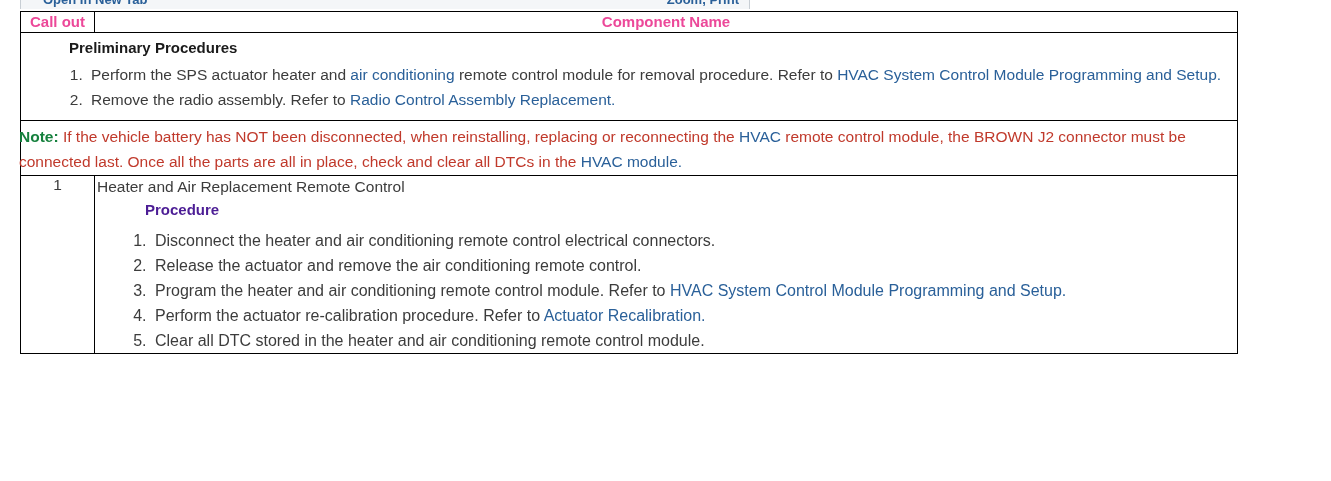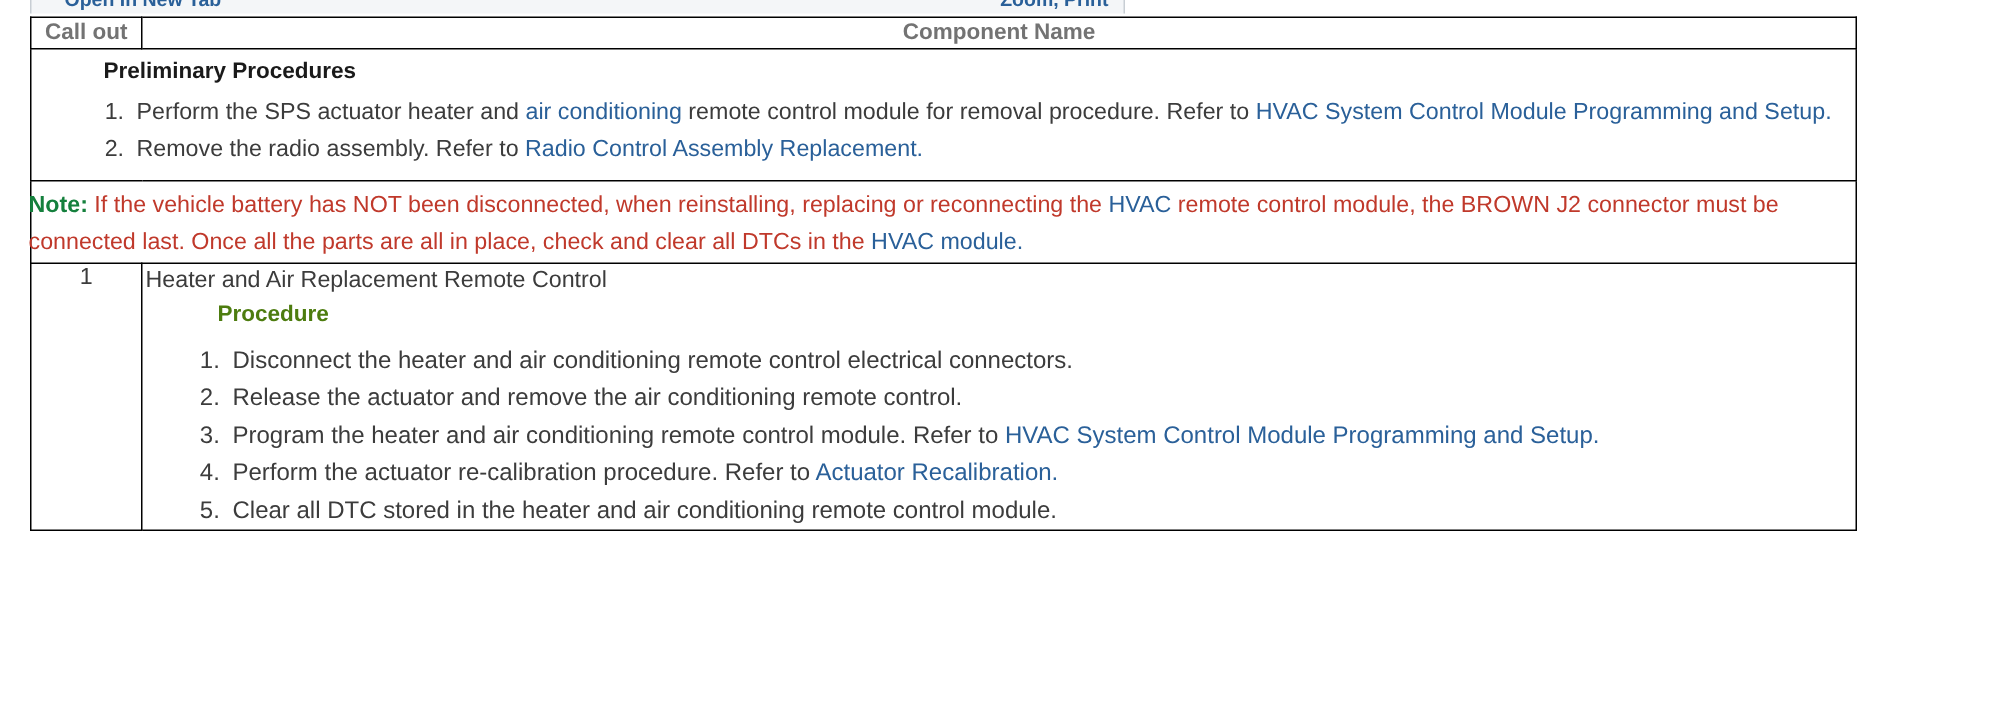--- a/index.html
+++ b/index.html
@@ -55,21 +55,21 @@
     padding: 0;
   }
 
   .col-callout { width: 74px; }
 
   
   .hdr-cell {
     height: 20px;
     font-size: 15px;
     font-weight: bold;
-    color: #737373;
+    color: #ec4899;
     text-align: center;
     line-height: 20px;
     padding: 1px 0 2px 0;
   }
 
   
   .prelim-cell {
     padding: 0;
     margin-top: 48px;
   }
@@ -132,21 +132,21 @@
   }
   .proc-name {
     font-size: 15.5px;
     color: #3c3c3c;
     margin: 0 0 4px 2px;
     line-height: 21px;
   }
   .proc-title {
     font-size: 15px;
     font-weight: bold;
-    color: #4d7c0f;
+    color: #4c1d95;
     margin: 0 0 10px 50px;
   }
   ol.proc-list {
     margin: 0;
     padding-left: 56px;
     font-size: 16px;
     line-height: 25px;
     color: #3c3c3c;
   }
   ol.proc-list li { padding-left: 4px; }

